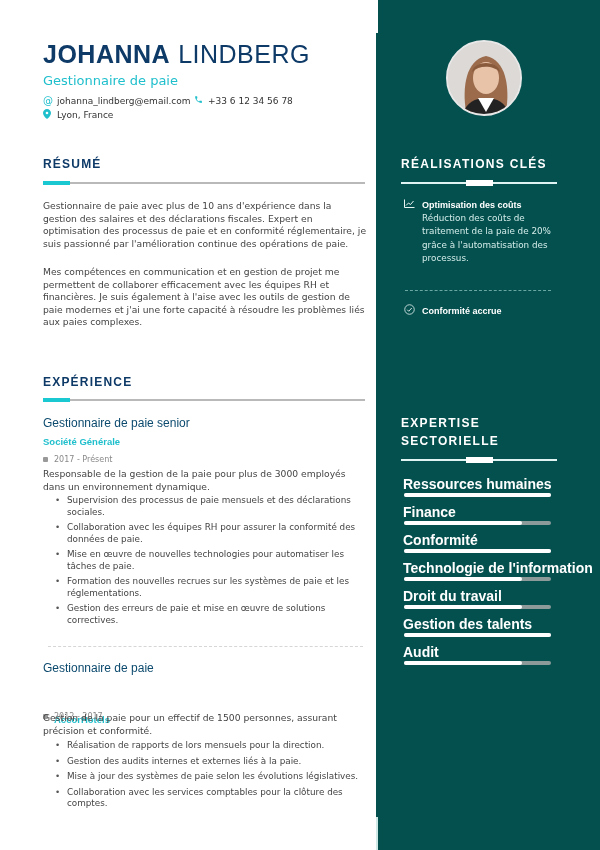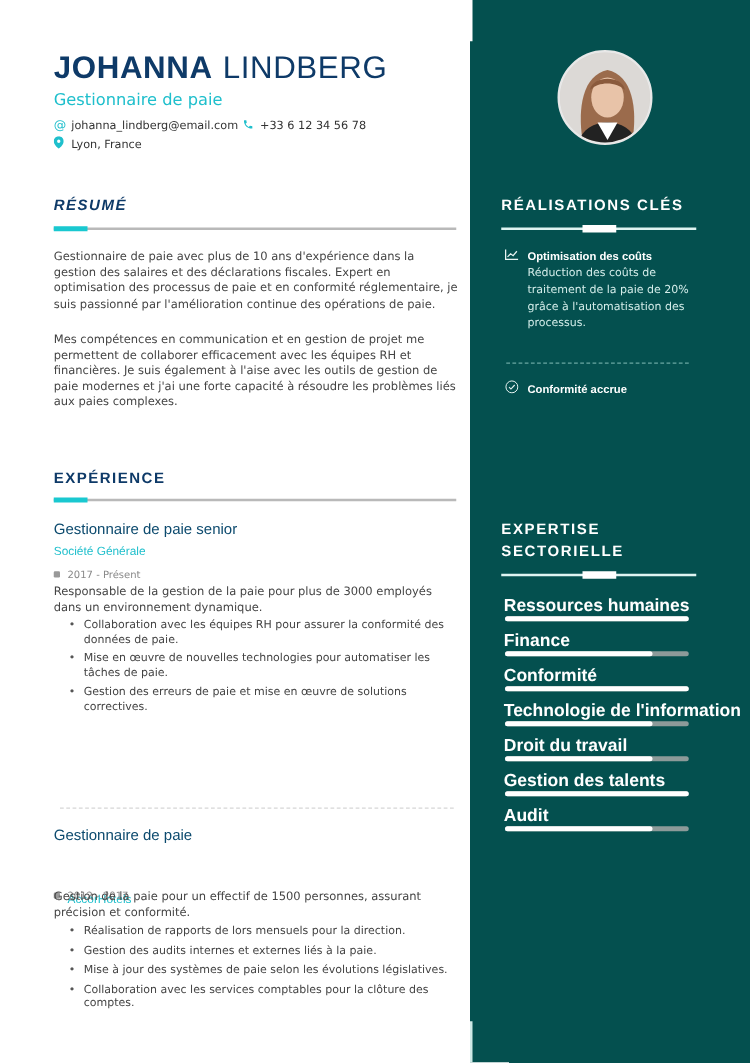--- a/index.html
+++ b/index.html
@@ -21,21 +21,21 @@
   .c-phone { left: 194px; top: 95px; }
   .c-loc { left: 43px; top: 109px; }
 
   .sec-title { position: absolute; left: 43px; font-family: "Liberation Sans", sans-serif; font-weight: bold; font-size: 12px; color: #0e3a68; letter-spacing: 1.2px; }
   .sec-line { position: absolute; left: 43px; width: 322px; height: 2px; background: #b9b9b9; }
   .sec-line .accent { position: absolute; left: 0; top: -1px; width: 27px; height: 4px; background: #19c8d0; }
 
   .para { position: absolute; left: 43px; width: 325px; font-size: 9.2px; line-height: 12.5px; color: #444; }
 
   .job-name { position: absolute; left: 43px; font-family: "Liberation Sans", sans-serif; font-size: 12px; color: #0c4a6e; font-weight: 500; }
-  .company { position: absolute; left: 43px; font-family: "Liberation Sans", sans-serif; font-weight: normal; font-size: 9.5px; color: #1fbfcc; }
+  .company { position: absolute; left: 43px; font-family: "Liberation Sans", sans-serif; font-weight: bold; font-size: 9.5px; color: #1fbfcc; }
   .dates { position: absolute; left: 43px; font-size: 8px; color: #888; display: flex; align-items: center; }
   .dates .cal { display: inline-block; width: 5px; height: 5px; background: #999; margin-right: 6px; border-radius: 1px; }
   .job-desc { position: absolute; left: 43px; width: 325px; font-size: 9.2px; line-height: 12.5px; color: #444; }
   ul.bullets { position: absolute; left: 67px; width: 300px; list-style: none; font-size: 8.8px; line-height: 11.5px; color: #444; }
   ul.bullets li { position: relative; margin-bottom: 4px; }
   ul.bullets li::before { content: "•"; position: absolute; left: -12px; top: 0; color: #555; }
   .dash-sep { position: absolute; left: 48px; width: 315px; border-top: 1px dashed #d6d6d6; }
 
   .photo { position: absolute; left: 446px; top: 40px; width: 76px; height: 76px; border-radius: 50%; overflow: hidden; background: #d9d6d2; border: 2px solid #e8e8e8; }
 
@@ -80,42 +80,44 @@
 </div>
 <div class="contact c-loc">
   <span class="ico">
     <svg width="8" height="10" viewBox="0 0 24 30">
         <path fill="#1fbfcc" d="M12 0C5.4 0 0 5.4 0 12c0 9 12 18 12 18s12-9 12-18C24 5.4 18.6 0 12 0zm0 16a4 4 0 1 1 0-8 4 4 0 0 1 0 8z"></path>
       </svg>
   </span>
   <span>Lyon, France</span>
 </div>
 
-<div class="sec-title" style="top:157px;font-style:italic;">RÉSUMÉ</div>
+<div class="sec-title" style="top:157px;">RÉSUMÉ</div>
 <div class="sec-line" style="top:182px;">
     <div class="accent"></div>
   </div>
 <div class="para" style="top:200px;">Gestionnaire de paie avec plus de 10 ans d'expérience dans la gestion des salaires et des déclarations fiscales. Expert en optimisation des processus de paie et en conformité réglementaire, je suis passionné par l'amélioration continue des opérations de paie.</div>
 <div class="para" style="top:266px;">Mes compétences en communication et en gestion de projet me permettent de collaborer efficacement avec les équipes RH et financières. Je suis également à l'aise avec les outils de gestion de paie modernes et j'ai une forte capacité à résoudre les problèmes liés aux paies complexes.</div>
 
 <div class="sec-title" style="top:375px;">EXPÉRIENCE</div>
 <div class="sec-line" style="top:399px;">
     <div class="accent"></div>
   </div>
 
 <div class="job-name" style="top:416px;">Gestionnaire de paie senior</div>
 <div class="company" style="top:436px;">Société Générale</div>
 <div class="dates" style="top:455px;">
   <span class="cal"></span>
   <span>2017 - Présent</span>
 </div>
 <div class="job-desc" style="top:468px;">Responsable de la gestion de la paie pour plus de 3000 employés dans un environnement dynamique.</div>
 <ul class="bullets" style="top:495px;">
+  <li>Supervision des processus de paie mensuels et des déclarations sociales.</li>
   <li>Collaboration avec les équipes RH pour assurer la conformité des données de paie.</li>
   <li>Mise en œuvre de nouvelles technologies pour automatiser les tâches de paie.</li>
+  <li>Formation des nouvelles recrues sur les systèmes de paie et les réglementations.</li>
   <li>Gestion des erreurs de paie et mise en œuvre de solutions correctives.</li>
 </ul>
 <div class="dash-sep" style="top:646px;"></div>
 
 <div class="job-name" style="top:661px;">Gestionnaire de paie</div>
 <div class="company" style="top:714px;margin-left:11px;">AccorHotels</div>
 <div class="dates" style="top:712px;">
   <span class="cal"></span>
   <span>2012 - 2017</span>
 </div>

